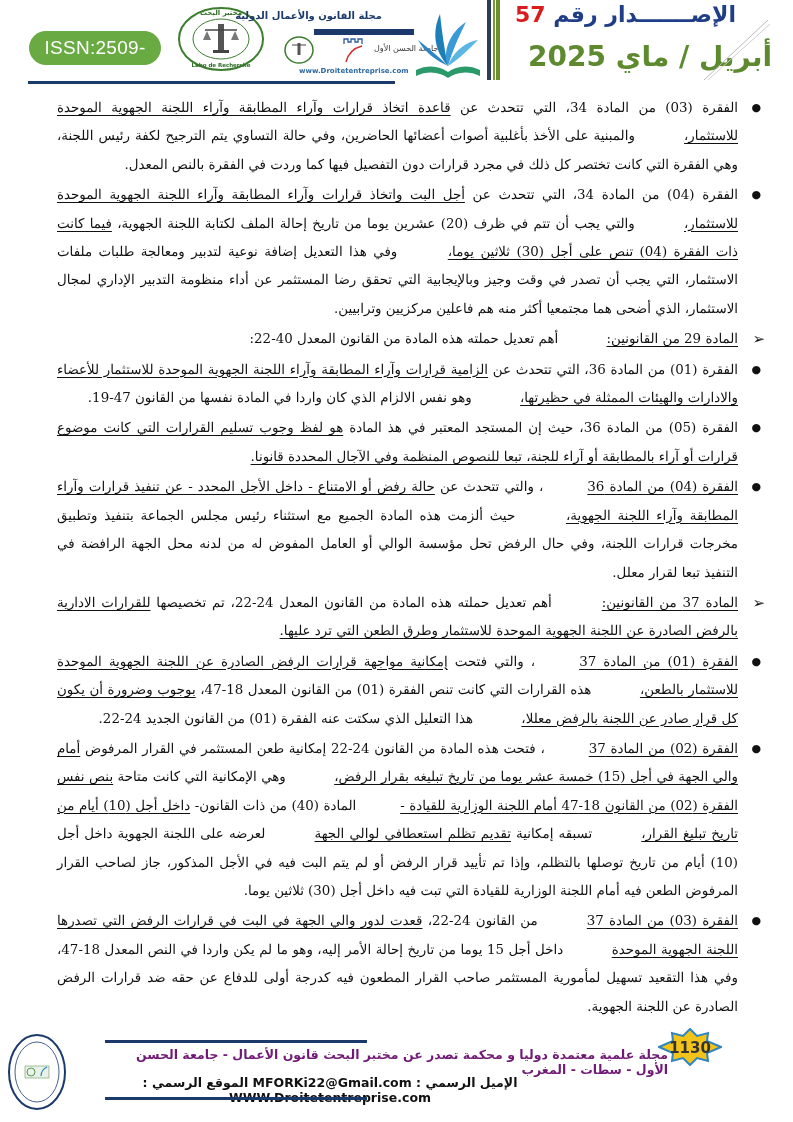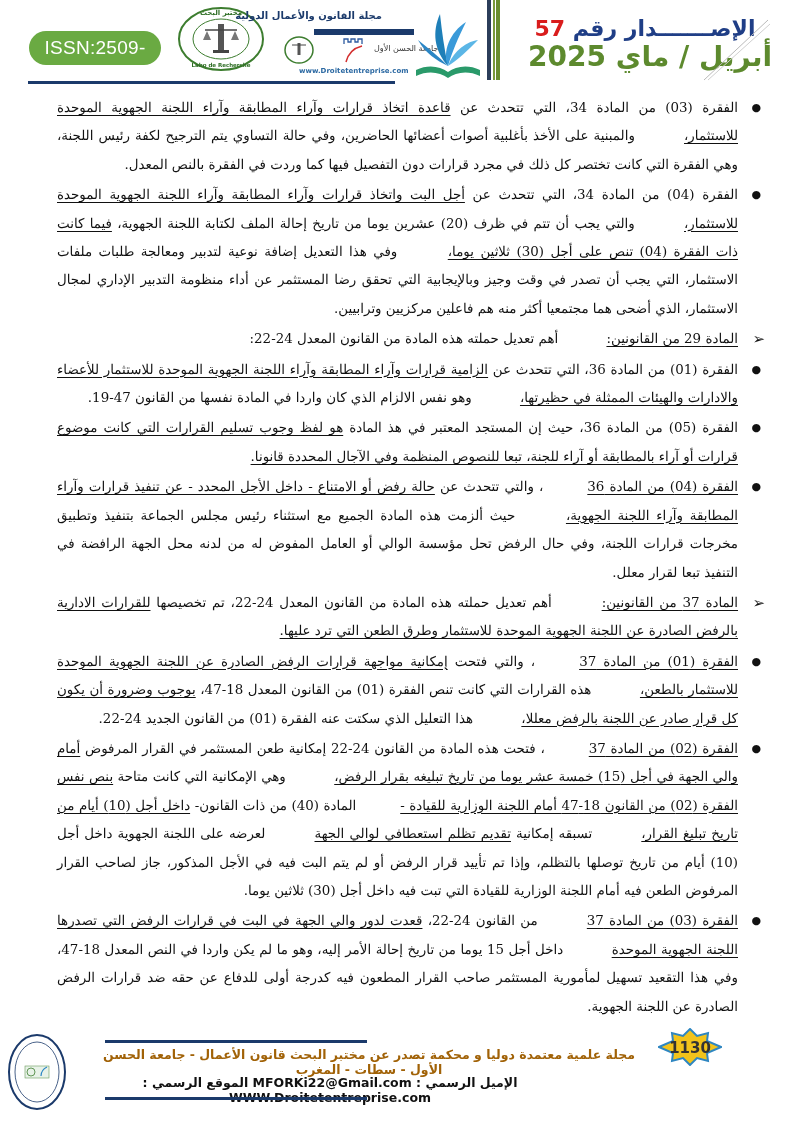--- a/index.html
+++ b/index.html
@@ -9,40 +9,40 @@
   .issn { position:absolute; left:29px; top:31px; width:132px; height:34px; border-radius:17px; background:#6aaa42; color:#fff;
           font-family:"Liberation Sans", sans-serif; font-size:19px; line-height:34px; text-align:center; letter-spacing:0.3px; }
   .lab-logo { position:absolute; left:177px; top:6px; width:88px; height:66px; }
   .journal-logo { position:absolute; left:282px; top:8px; width:200px; height:72px; }
   .jl-title { position:absolute; right:100px; top:2px; font-size:10px; font-weight:bold; color:#1b3a6b; direction:rtl; white-space:nowrap; font-family:"DejaVu Sans", sans-serif; }
   .jl-band { position:absolute; left:32px; top:21px; width:100px; height:6px; background:#1b3a6b; }
   .jl-url { position:absolute; left:2px; top:59px; font-size:7px; font-weight:bold; color:#2d6aa3; font-family:"DejaVu Sans", sans-serif;margin-left:15px; }
   .jl-uni { position:absolute; left:92px; top:36px; font-size:8px; color:#333; direction:rtl; font-family:"DejaVu Sans", sans-serif; }
   .sep-bars { position:absolute; left:487px; top:0; width:14px; height:80px; }
   .sep-bars span { position:absolute; top:0; height:80px; }
-  .issue-line1 { position:absolute; left:515px; top:16px; width:260px; height:32px; direction:rtl; text-align:center;
+  .issue-line1 { position:absolute; left:515px; top:2px; width:260px; height:32px; direction:rtl; text-align:left;
                  font-family:"DejaVu Sans", sans-serif; font-weight:bold; font-size:22px; color:#1f3e86; }
   .issue-line1 .num { color:#d91c1c; }
   .issue-line2 { position:absolute; left:510px; top:40px; width:262px; height:36px; direction:rtl; text-align:right;
                  font-family:"DejaVu Sans", sans-serif; font-weight:bold; font-size:28px; color:#5d8a2e; }
   .diag { position:absolute; left:702px; top:18px; width:70px; height:64px; }
   .header-rule { position:absolute; left:28px; top:81px; width:367px; height:3px; background:#1b3a6b; }
 
   
   .content { position:absolute; left:57px; top:94px; width:708px; direction:rtl; font-size:13.4px; line-height:28.4px; }
   .para { position:relative; padding-right:27px; margin:0 0 2px 0; text-align:justify; }
   .para .bullet { position:absolute; right:4px; top:0; font-size:11px; }
   .para.arrow .bullet { right:0; font-size:15px; }
   .u { text-decoration:underline; font-weight:normal; text-underline-offset:3px;margin-left:44px; }
 
   
   .footer-badge { position:absolute; left:658px; top:1028px; width:64px; height:38px; }
   .footer-rule { position:absolute; left:105px; height:3px; background:#1b3a6b; width:262px; }
-  .footer-line1 { position:absolute; left:89px; top:1047px; width:560px; direction:rtl; text-align:center;
-                  font-size:12.5px; font-weight:bold; font-family:"DejaVu Sans", sans-serif; color:#a16207; }
+  .footer-line1 { position:absolute; left:108px; top:1047px; width:560px; direction:rtl; 
+                  font-size:12.5px; font-weight:bold; font-family:"DejaVu Sans", sans-serif; color:#701a75; }
   .footer-line2 { position:absolute; left:100px; top:1075px; width:460px; direction:rtl; text-align:center;
                   font-size:12.5px; font-weight:bold; font-family:"DejaVu Sans", sans-serif; color:#111; }
   .footer-seal { position:absolute; left:7px; top:1032px; width:60px; height:80px; }
 </style>
 </head>
 <body>
 
 <div class="issn">ISSN:2509-0291</div>
 
 <svg class="lab-logo" viewBox="0 0 88 66">
@@ -94,21 +94,21 @@
 <svg class="diag" viewBox="0 0 70 64">
   <line x1="66" y1="2" x2="2" y2="62" stroke="#b9b9b9" stroke-width="1"></line>
   <line x1="68" y1="6" x2="6" y2="62" stroke="#cfcfcf" stroke-width="1"></line>
 </svg>
 
 <div class="header-rule"></div>
 
 <div class="content" id="content">
     <div class="para"><span class="bullet">●</span><span>الفقرة (03) من المادة 34، التي تتحدث عن </span><span class="u">قاعدة اتخاذ قرارات وآراء المطابقة وآراء اللجنة الجهوية الموحدة للاستثمار،</span><span> والمبنية على الأخذ بأغلبية أصوات أعضائها الحاضرين، وفي حالة التساوي يتم الترجيح لكفة رئيس اللجنة، وهي الفقرة التي كانت تختصر كل ذلك في مجرد قرارات دون التفصيل فيها كما وردت في الفقرة بالنص المعدل.</span></div>
     <div class="para"><span class="bullet">●</span><span>الفقرة (04) من المادة 34، التي تتحدث عن </span><span class="u">أجل البت واتخاذ قرارات وآراء المطابقة وآراء اللجنة الجهوية الموحدة للاستثمار،</span><span> والتي يجب أن تتم في ظرف (20) عشرين يوما من تاريخ إحالة الملف لكتابة اللجنة الجهوية، </span><span class="u">فيما كانت ذات الفقرة (04) تنص على أجل (30) ثلاثين يوما،</span><span> وفي هذا التعديل إضافة نوعية لتدبير ومعالجة طلبات ملفات الاستثمار، التي يجب أن تصدر في وقت وجيز وبالإيجابية التي تحقق رضا المستثمر عن أداء منظومة التدبير الإداري لمجال الاستثمار، الذي أضحى هما مجتمعيا أكثر منه هم فاعلين مركزيين وترابيين.</span></div>
-    <div class="para arrow"><span class="bullet">➢</span><span class="u">المادة 29 من القانونين:</span><span> أهم تعديل حملته هذه المادة من القانون المعدل 24-22:</span></div>
+    <div class="para arrow"><span class="bullet">➢</span><span class="u">المادة 29 من القانونين:</span><span> أهم تعديل حملته هذه المادة من القانون المعدل 40-22:</span></div>
     <div class="para"><span class="bullet">●</span><span>الفقرة (01) من المادة 36، التي تتحدث عن </span><span class="u">الزامية قرارات وآراء المطابقة وآراء اللجنة الجهوية الموحدة للاستثمار للأعضاء والادارات والهيئات الممثلة في حظيرتها،</span><span> وهو نفس الالزام الذي كان واردا في المادة نفسها من القانون 47-19.</span></div>
     <div class="para"><span class="bullet">●</span><span>الفقرة (05) من المادة 36، حيث إن المستجد المعتبر في هذ المادة </span><span class="u">هو لفظ وجوب تسليم القرارات التي كانت موضوع قرارات أو آراء بالمطابقة أو آراء للجنة، تبعا للنصوص المنظمة وفي الآجال المحددة قانونا.</span></div>
     <div class="para"><span class="bullet">●</span><span class="u">الفقرة (04) من المادة 36</span><span>، والتي تتحدث عن </span><span class="u">حالة رفض أو الامتناع - داخل الأجل المحدد - عن تنفيذ قرارات وآراء المطابقة وآراء اللجنة الجهوية،</span><span> حيث ألزمت هذه المادة الجميع مع استثناء رئيس مجلس الجماعة بتنفيذ وتطبيق مخرجات قرارات اللجنة، وفي حال الرفض تحل مؤسسة الوالي أو العامل المفوض له من لدنه محل الجهة الرافضة في التنفيذ تبعا لقرار معلل.</span></div>
     <div class="para arrow"><span class="bullet">➢</span><span class="u">المادة 37 من القانونين:</span><span> أهم تعديل حملته هذه المادة من القانون المعدل 24-22، تم تخصيصها </span><span class="u">للقرارات الادارية بالرفض الصادرة عن اللجنة الجهوية الموحدة للاستثمار وطرق الطعن التي ترد عليها.</span></div>
     <div class="para"><span class="bullet">●</span><span class="u">الفقرة (01) من المادة 37</span><span>، والتي فتحت </span><span class="u">إمكانية مواجهة قرارات الرفض الصادرة عن اللجنة الجهوية الموحدة للاستثمار بالطعن،</span><span> هذه القرارات التي كانت تنص الفقرة (01) من القانون المعدل 18-47، </span><span class="u">بوجوب وضرورة أن يكون كل قرار صادر عن اللجنة بالرفض معللا،</span><span> هذا التعليل الذي سكتت عنه الفقرة (01) من القانون الجديد 24-22.</span></div>
     <div class="para"><span class="bullet">●</span><span class="u">الفقرة (02) من المادة 37</span><span>، فتحت هذه المادة من القانون 24-22 إمكانية طعن المستثمر في القرار المرفوض </span><span class="u">أمام والي الجهة في أجل (15) خمسة عشر يوما من تاريخ تبليغه بقرار الرفض،</span><span> وهي الإمكانية التي كانت متاحة </span><span class="u">بنص نفس الفقرة (02) من القانون 18-47 أمام اللجنة الوزارية للقيادة -</span><span>المادة (40) من ذات القانون- </span><span class="u">داخل أجل (10) أيام من تاريخ تبليغ القرار،</span><span> تسبقه إمكانية </span><span class="u">تقديم تظلم استعطافي لوالي الجهة</span><span> لعرضه على اللجنة الجهوية داخل أجل (10) أيام من تاريخ توصلها بالتظلم، وإذا تم تأييد قرار الرفض أو لم يتم البت فيه في الأجل المذكور، جاز لصاحب القرار المرفوض الطعن فيه أمام اللجنة الوزارية للقيادة التي تبت فيه داخل أجل (30) ثلاثين يوما.</span></div>
     <div class="para"><span class="bullet">●</span><span class="u">الفقرة (03) من المادة 37</span><span> من القانون 24-22، </span><span class="u">قعدت لدور والي الجهة في البت في قرارات الرفض التي تصدرها اللجنة الجهوية الموحدة</span><span> داخل أجل 15 يوما من تاريخ إحالة الأمر إليه، وهو ما لم يكن واردا في النص المعدل 18-47، وفي هذا التقعيد تسهيل لمأمورية المستثمر صاحب القرار المطعون فيه كدرجة أولى للدفاع عن حقه ضد قرارات الرفض الصادرة عن اللجنة الجهوية.</span></div>
   </div>
 
 <svg class="footer-badge" viewBox="0 0 64 38">

